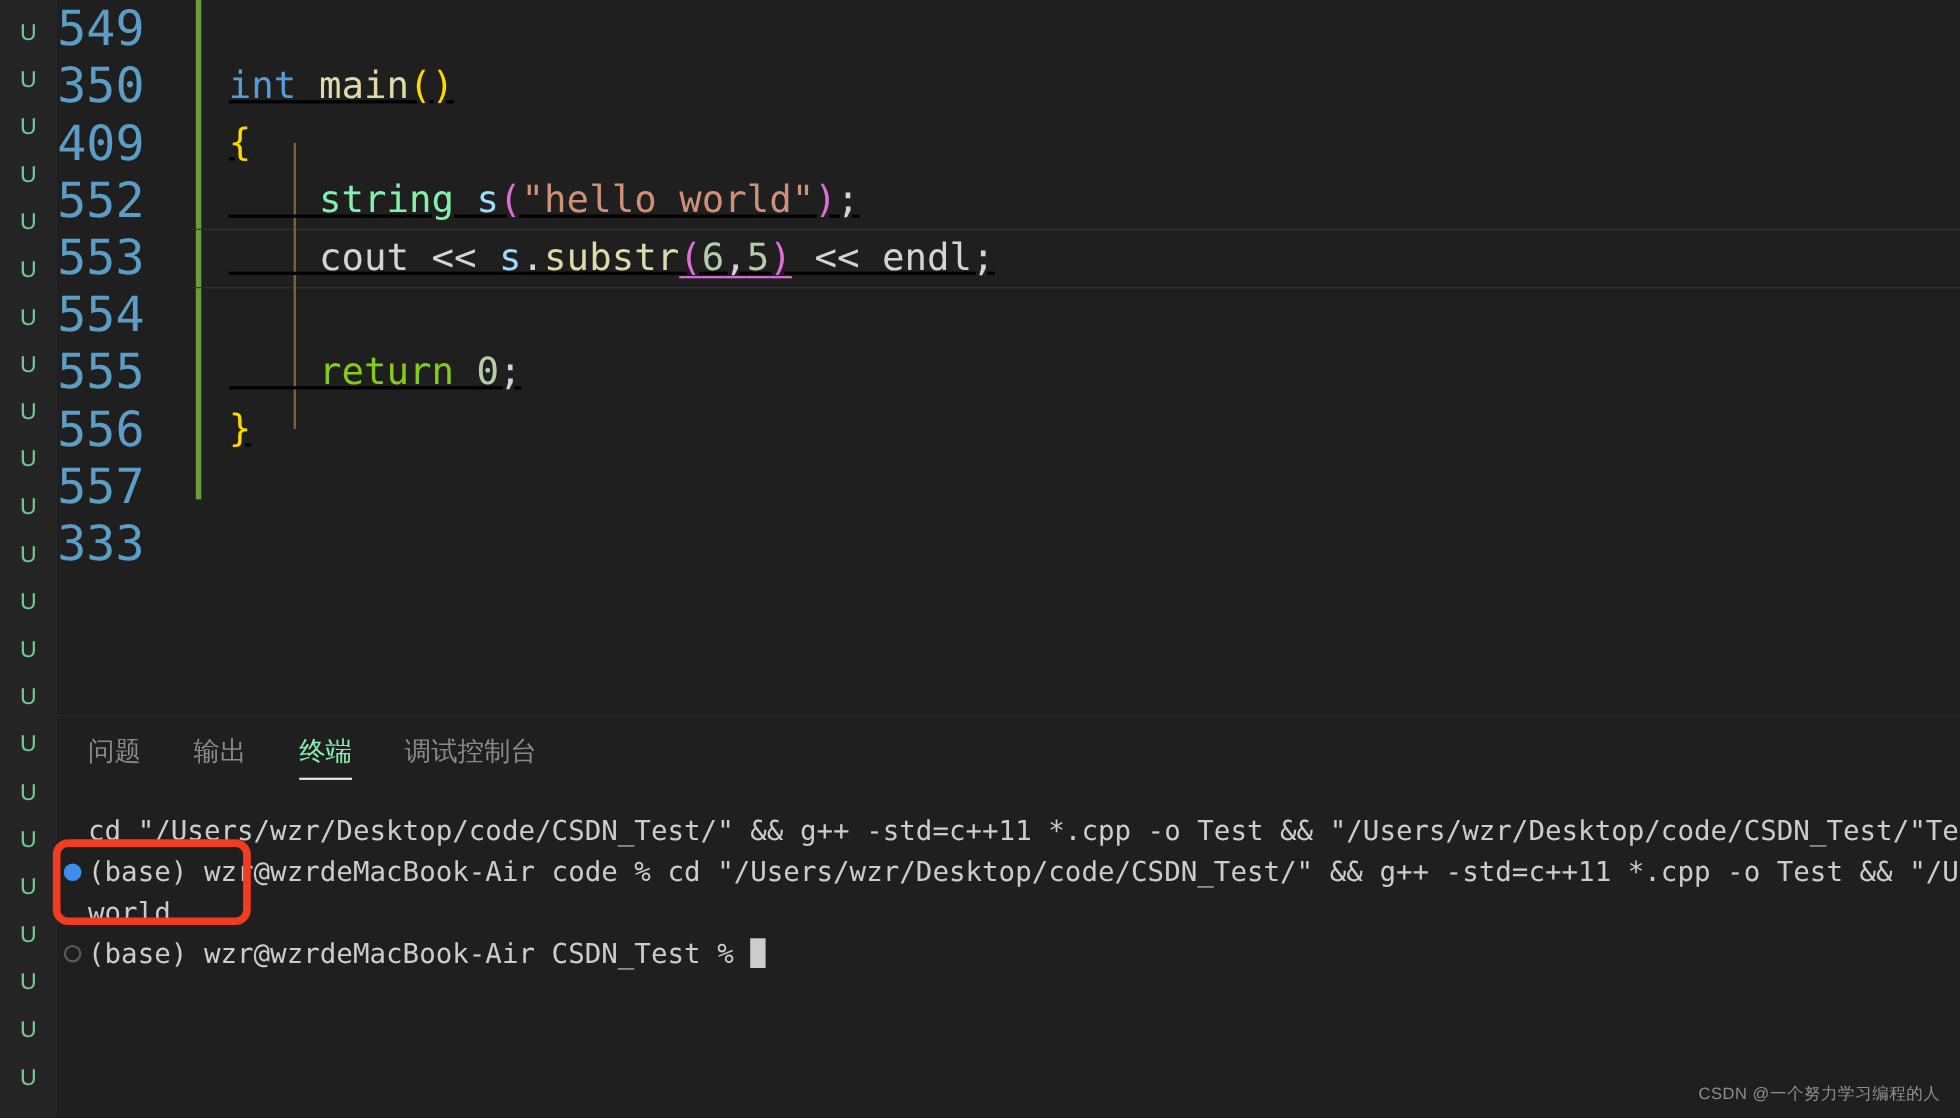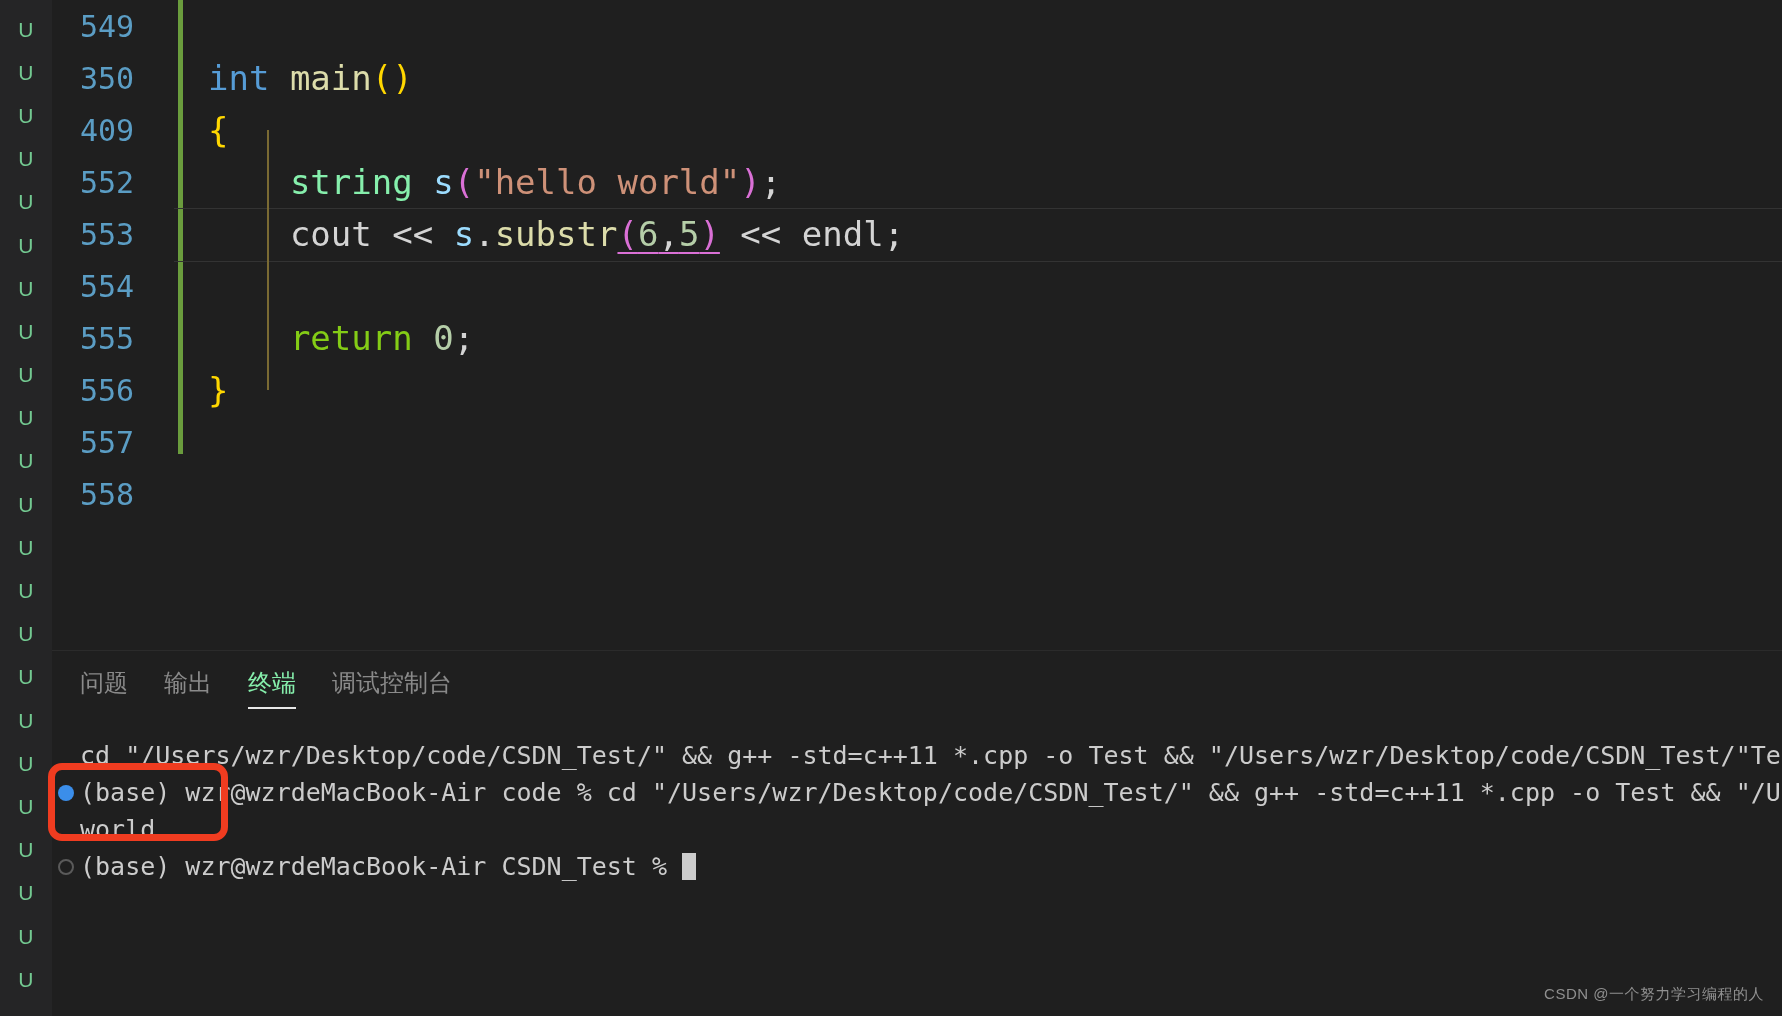--- a/index.html
+++ b/index.html
@@ -62,43 +62,44 @@
     position: absolute;
     left: 0; right: -2000px; top: 0; height: 52px;
     border-top: 1px solid #333333;
     border-bottom: 1px solid #333333;
     pointer-events: none;
   }
 
   .ln {
     width: 122px;
     flex: 0 0 122px;
-    text-align: center;
+    text-align: left;
     padding-right: 12px;
     color: #5b9dc4;
-    font-size: 30px;
+    font-size: 44px;
     font-family: "DejaVu Sans Mono", monospace;
     letter-spacing: 0px;
   }
 
   .gitbar {
     position: absolute;
     left: 126px;
     top: 0;
     width: 5px;
     background: #6a9c3d;
   }
 
   .code-text-wrap {
     position: relative;
     flex: 1 1 auto;
     padding-left: 34px;
     font-size: 34px;
     line-height: 52px;
     font-family: "DejaVu Sans Mono", monospace;
+    text-decoration: underline;
   }
   .code-text { position: relative; z-index: 2; }
 
   .indent-guide {
     position: absolute;
     left: 215px;
     width: 2px;
     background: #7a6a33;
     z-index: 1;
   }
@@ -123,21 +124,21 @@
     width: 1730px;
     height: 366px;
     background: #1f1f1f;
     border-top: 1px solid #2b2b2b;
   }
   .panel-tabs {
     display: flex;
     align-items: flex-end;
     height: 58px;
     padding-left: 28px;
-    gap: 36px;
+    gap: 48px;
   }
   .panel-tab {
     position: relative;
     font-family: "Liberation Sans", sans-serif;
     font-size: 24px;
     color: #8a8a8a;
     padding-bottom: 10px;
     cursor: pointer;
   }
   .panel-tab.active { color: #86efac; }
@@ -241,21 +242,21 @@
     <div id="code-lines">
         <div class="code-line"><div class="ln">549</div><div class="code-text-wrap"><span class="code-text"></span></div></div>
         <div class="code-line"><div class="ln">350</div><div class="code-text-wrap"><span class="code-text"><span class="t-kw">int </span><span class="t-fn">main</span><span class="t-brace">()</span></span></div></div>
         <div class="code-line"><div class="ln">409</div><div class="code-text-wrap"><span class="code-text"><span class="t-brace">{</span></span></div></div>
         <div class="code-line"><div class="ln">552</div><div class="code-text-wrap"><span class="code-text"><span class="t-plain">    </span><span class="t-type">string</span><span class="t-plain"> </span><span class="t-var">s</span><span class="t-paren">(</span><span class="t-str">"hello world"</span><span class="t-paren">)</span><span class="t-plain">;</span></span></div></div>
         <div class="code-line active"><div class="ln">553</div><div class="code-text-wrap"><span class="code-text"><span class="t-plain">    </span><span class="t-plain">cout</span><span class="t-plain"> &lt;&lt; </span><span class="t-var">s</span><span class="t-plain">.</span><span class="t-fn">substr</span><span class="t-paren t-underline">(</span><span class="t-num t-underline">6</span><span class="t-plain t-underline">,</span><span class="t-num t-underline">5</span><span class="t-paren t-underline">)</span><span class="t-plain"> &lt;&lt; </span><span class="t-plain">endl</span><span class="t-plain">;</span></span></div></div>
         <div class="code-line"><div class="ln">554</div><div class="code-text-wrap"><span class="code-text"></span></div></div>
         <div class="code-line"><div class="ln">555</div><div class="code-text-wrap"><span class="code-text"><span class="t-plain">    </span><span class="t-ctl">return</span><span class="t-plain"> </span><span class="t-num">0</span><span class="t-plain">;</span></span></div></div>
         <div class="code-line"><div class="ln">556</div><div class="code-text-wrap"><span class="code-text"><span class="t-brace">}</span></span></div></div>
         <div class="code-line"><div class="ln">557</div><div class="code-text-wrap"><span class="code-text"></span></div></div>
-        <div class="code-line"><div class="ln">558</div><div class="code-text-wrap"><span class="code-text"></span></div></div>
+        <div class="code-line"><div class="ln">333</div><div class="code-text-wrap"><span class="code-text"></span></div></div>
       </div>
   </div>
 
   <div class="panel">
     <div class="panel-tabs" id="panel-tabs">
         <div class="panel-tab">问题</div>
         <div class="panel-tab">输出</div>
         <div class="panel-tab active">终端</div>
         <div class="panel-tab">调试控制台</div>
       </div>

